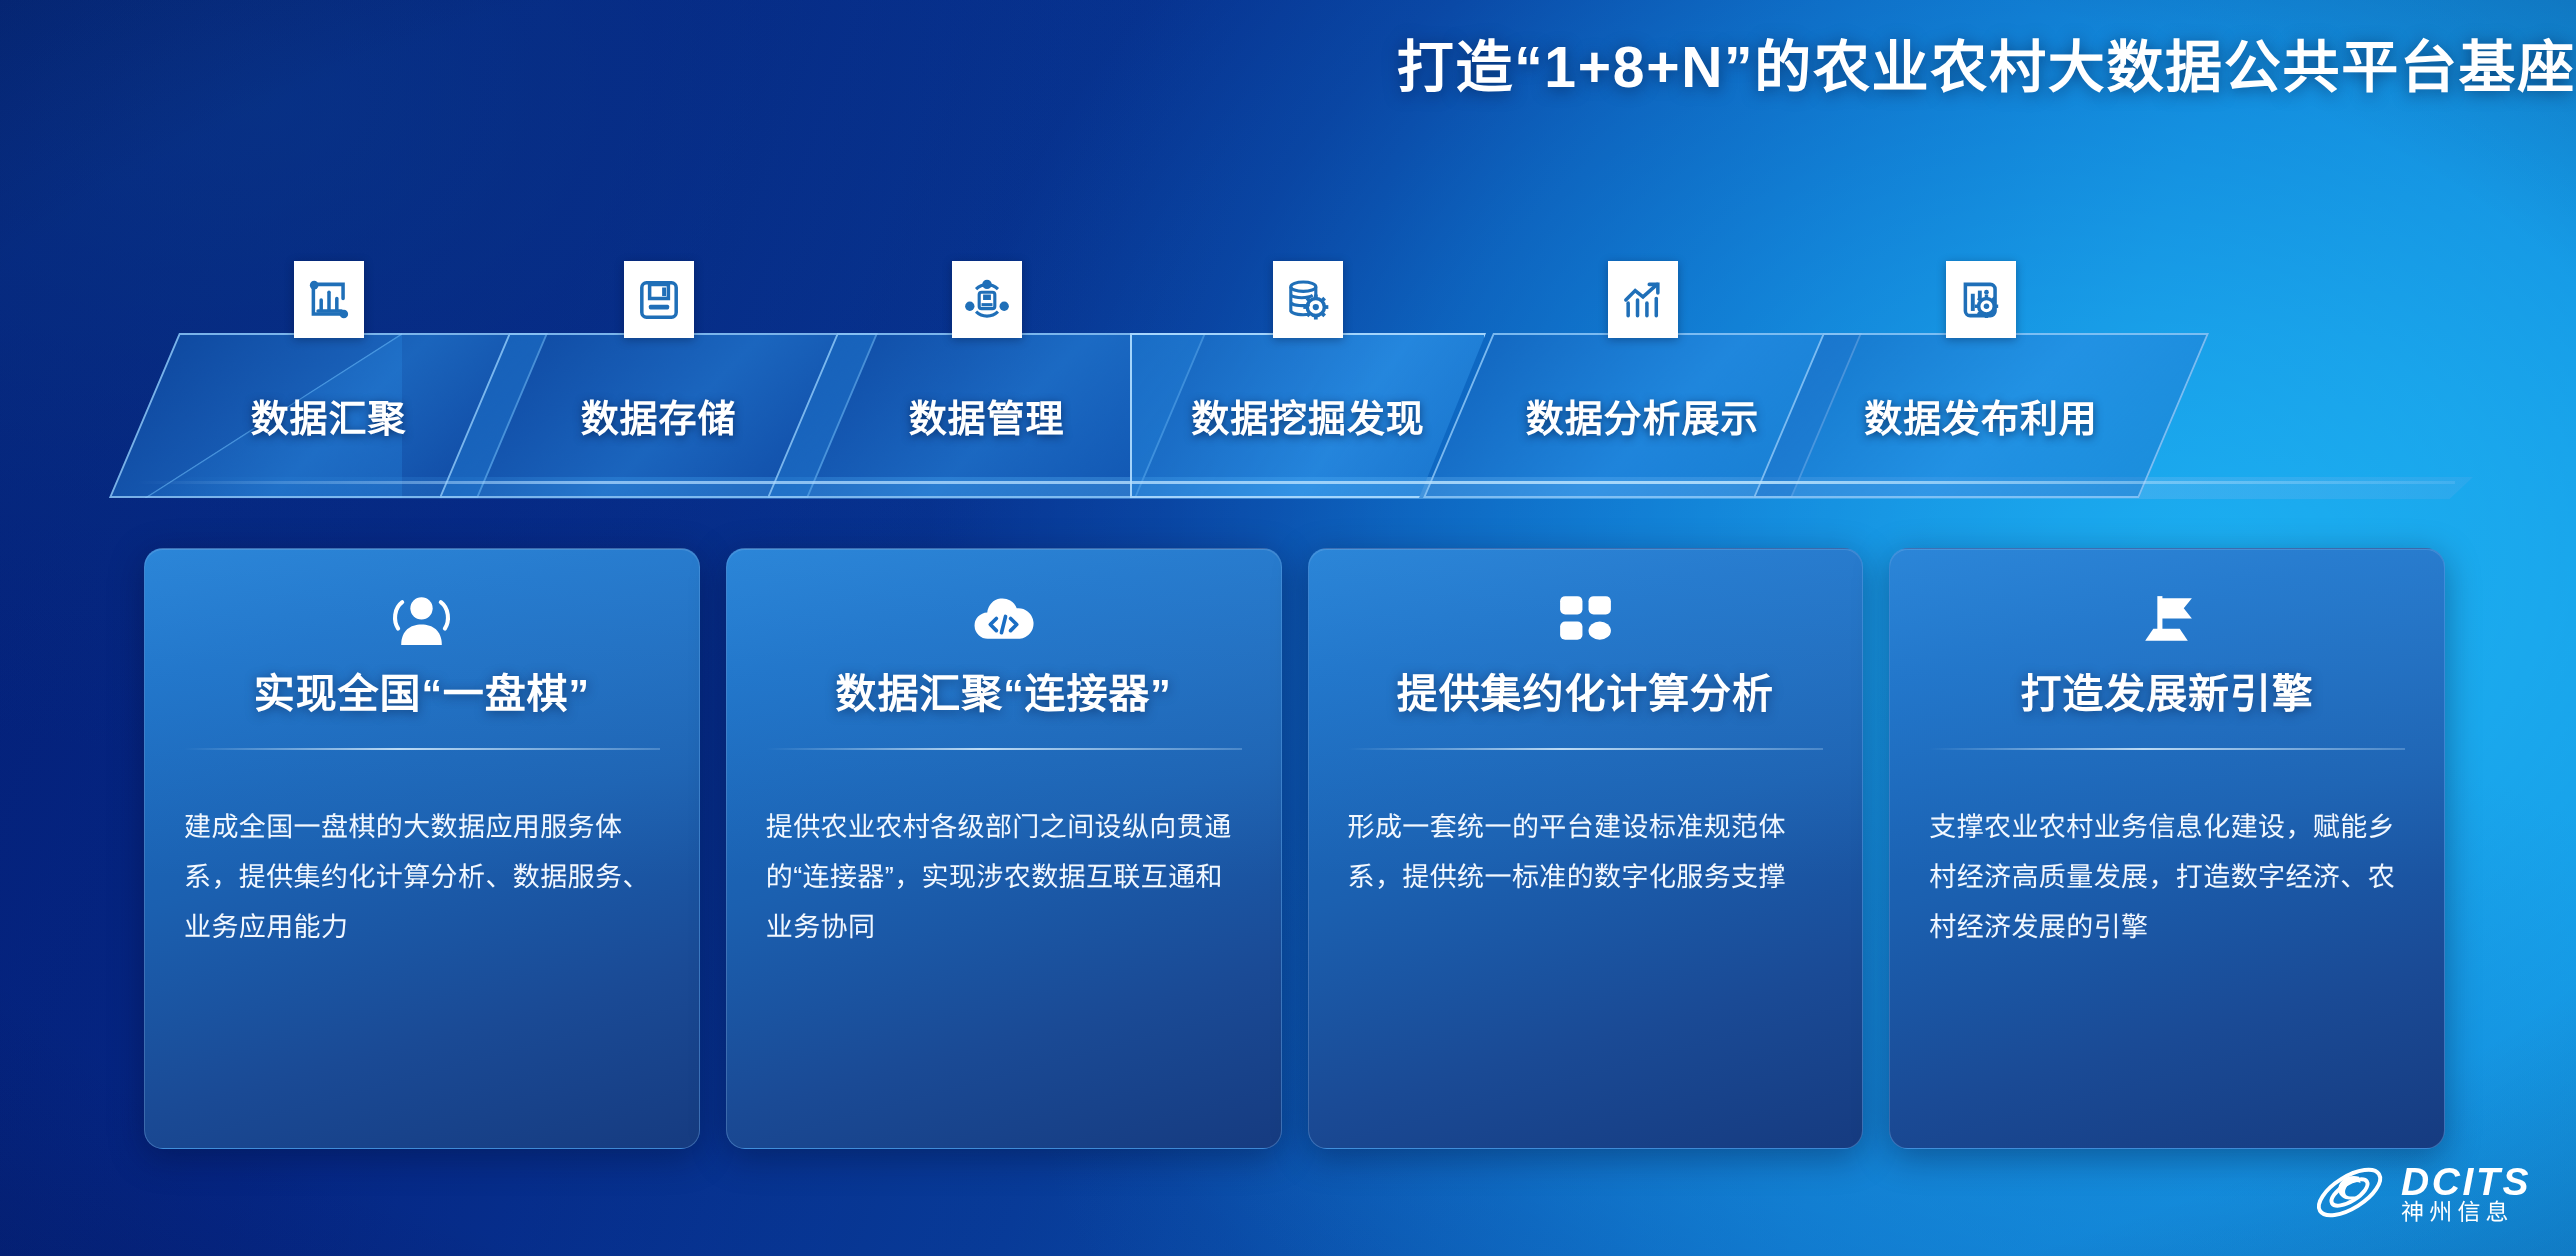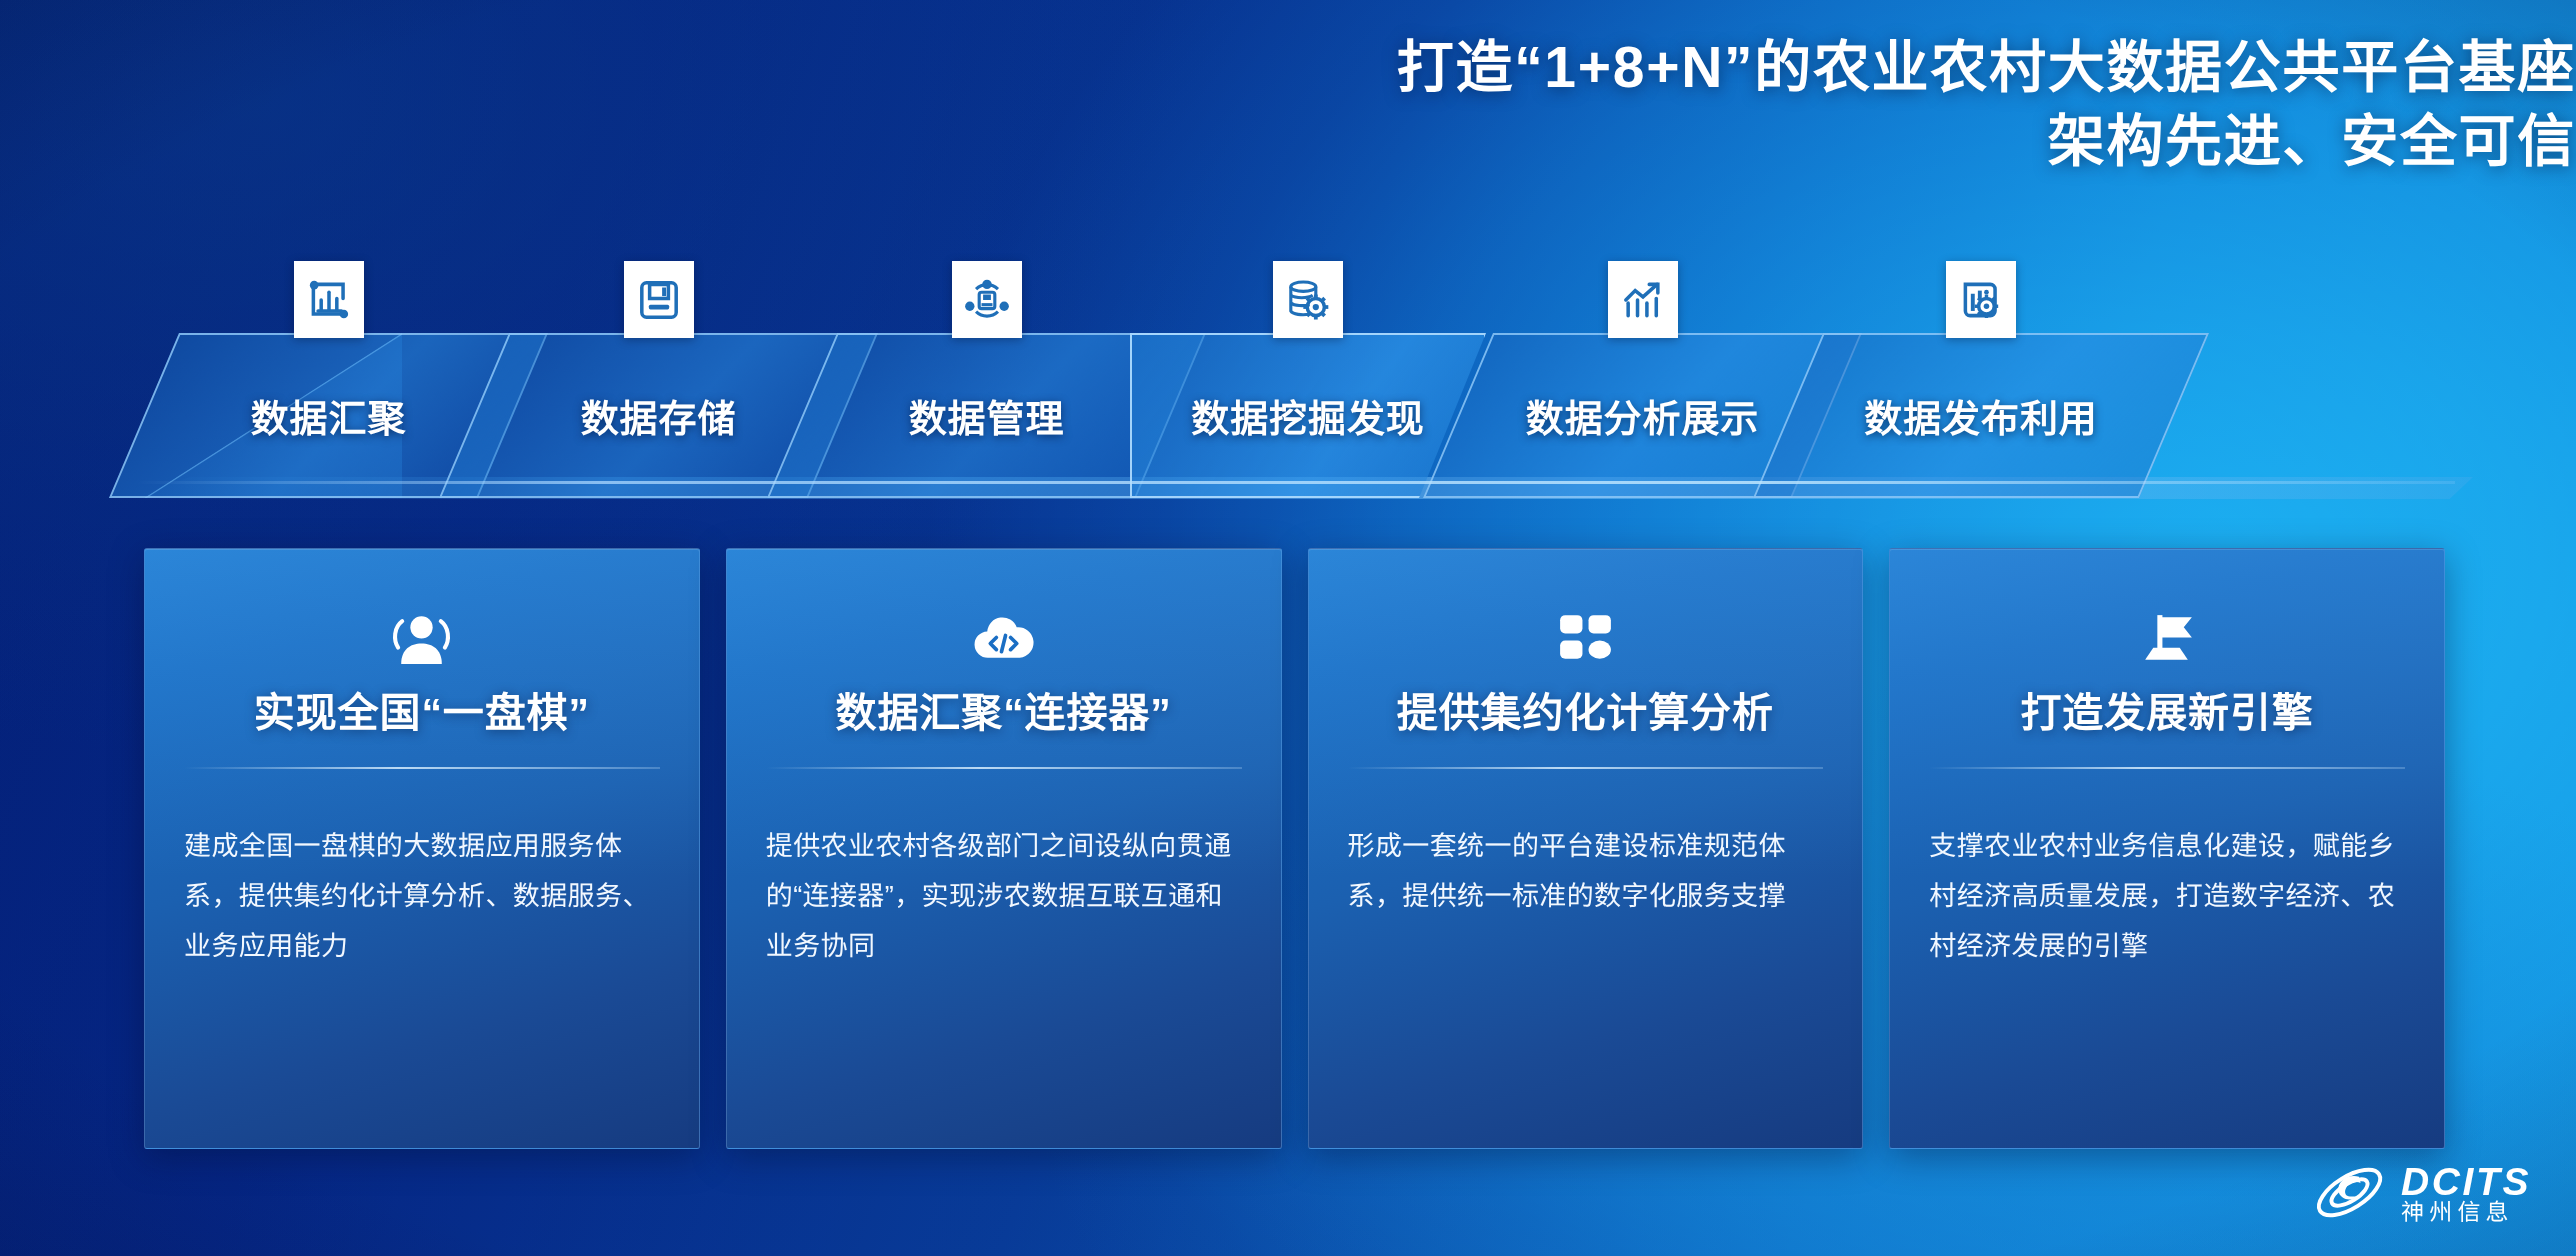--- a/index.html
+++ b/index.html
@@ -97,22 +97,22 @@
     background:linear-gradient(90deg, rgba(140,200,250,0) 0%, rgba(170,215,255,.75) 20%, rgba(190,230,255,.85) 70%, rgba(150,205,250,.2) 100%);
   }
 
   
   #cards-row{
     position:absolute; left:144px; top:548px; width:2301px; height:601px; z-index:5;
     display:flex; gap:26px;
   }
   .card{
     flex:1 1 0;
-    border-radius:3px;
-    padding:52px 39px 34px;
+    border-radius:19px;
+    padding:33px 39px 34px;
     position:relative;
     background:linear-gradient(165deg, #1e7ad0 0%, #1a6ec4 18%, #1b60b0 48%, #1a4a95 76%, #163b80 100%);
     border:0.9px solid rgba(120,180,240,.38);
     box-shadow:0 8.6px 34px rgba(1,12,50,.38), inset 0 0.9px 0 rgba(255,255,255,.16);
     display:flex; flex-direction:column; align-items:center;
     overflow:hidden;
   }
   .card::before{
     content:""; position:absolute; left:0; top:0; width:100%; height:55%;
     background:linear-gradient(180deg, rgba(90,175,245,.22) 0%, rgba(90,175,245,0) 100%);
@@ -157,21 +157,20 @@
 </head>
 <body>
 
 <div id="bg-base"></div>
 <div id="bg-glow-left"></div>
 <div id="bg-glow-bottom"></div>
 <div id="bg-vignette"></div>
 
 <div id="title-block">
   <div id="title-line-1">打造“1+8+N”的农业农村大数据公共平台基座</div>
-  <div id="title-line-2">架构先进、安全可信</div>
 </div>
 
 <div id="banner-left-wedge" style="position:absolute;top:333px;z-index:4;"></div>
 <div id="banner-row">
     <div class="seg skew" style="left: 144px; width: 369px;">
       <div class="seg-shape"></div>
       <span class="seg-icon">
         <svg viewBox="0 0 64 64">
           <g fill="none" stroke="#1f6fb8" stroke-width="4.5" stroke-linecap="round">
       <path d="M14 12 H50 V30"></path>

